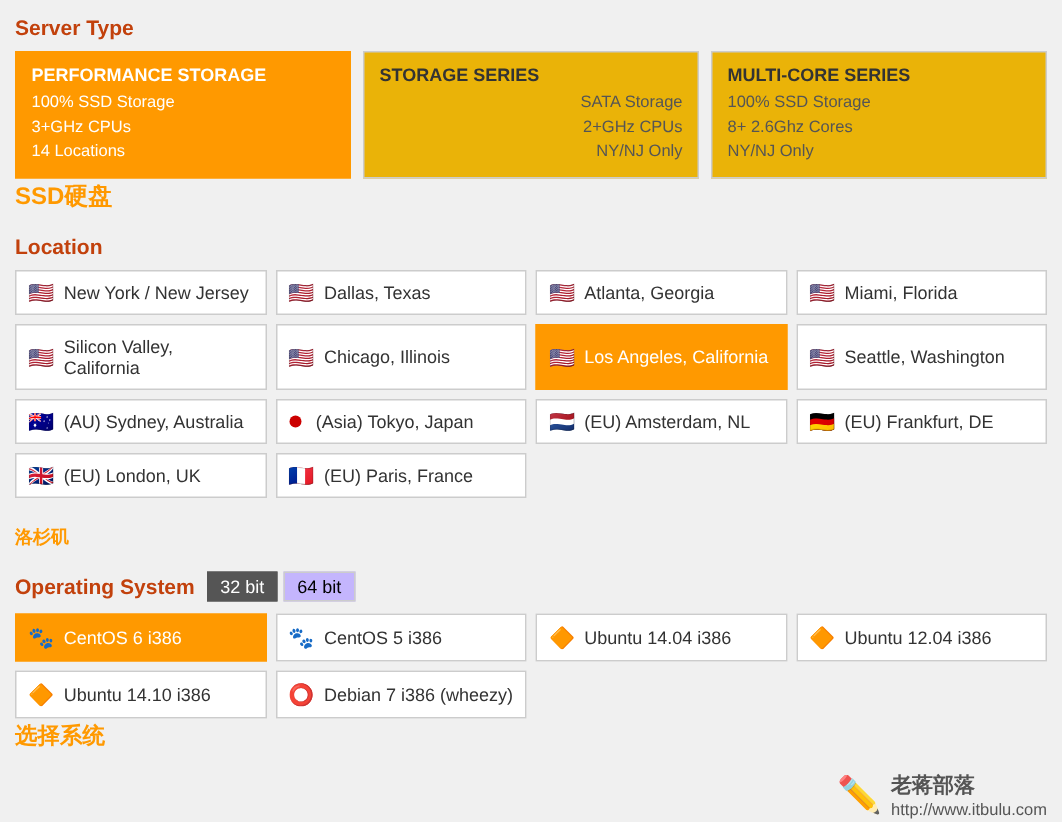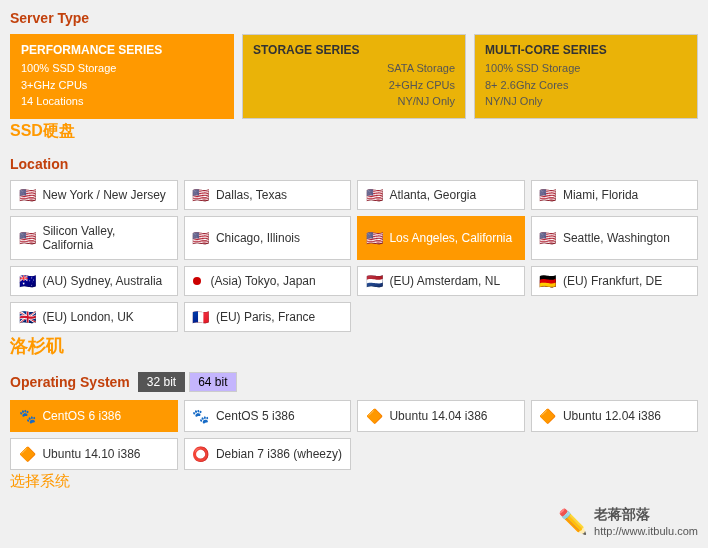--- a/index.html
+++ b/index.html
@@ -84,23 +84,23 @@
       background: #f90;
       border-color: #f90;
       color: #fff;
     }
     .flag {
       font-size: 14px;
       line-height: 1;
     }
     .la-label {
       color: #f90;
-      font-size: 18px;
-      font-weight: bold;
-      margin-top: 2px;
+      font-size: 12px;
+      font-weight: bold;
+      margin-top: 18px;
       display: inline-block;
     }
     
     .os-section {
       margin-bottom: 14px;
     }
     .os-header {
       display: flex;
       align-items: center;
       gap: 8px;
@@ -137,21 +137,21 @@
       background: #f90;
       border-color: #f90;
       color: #fff;
     }
     .os-icon {
       font-size: 14px;
     }
     .os-label-text {
       color: #f90;
       font-size: 15px;
-      font-weight: normal;
+      font-weight: bold;
       margin-top: 2px;
     }
     
     .footer-area {
       display: flex;
       justify-content: flex-end;
       align-items: center;
       margin-top: 6px;
       gap: 8px;
     }
@@ -176,21 +176,21 @@
       margin-right: 4px;
     }
   </style>
 </head>
 <body>
 
 <div class="server-type-section">
   <div class="section-title">Server Type</div>
   <div class="server-type-grid" id="server-type-grid">
       <div class="server-card selected">
-        <div class="card-title">PERFORMANCE SERIES</div>
+        <div class="card-title">PERFORMANCE STORAGE</div>
         <div class="card-desc" style="white-space: pre-line;">100% SSD Storage
 3+GHz CPUs
 14 Locations</div>
       </div>
       <div class="server-card">
         <div class="card-title">STORAGE SERIES</div>
         <div class="card-desc" style="white-space: pre-line; text-align: right;">SATA Storage
 2+GHz CPUs
 NY/NJ Only</div>
       </div>

